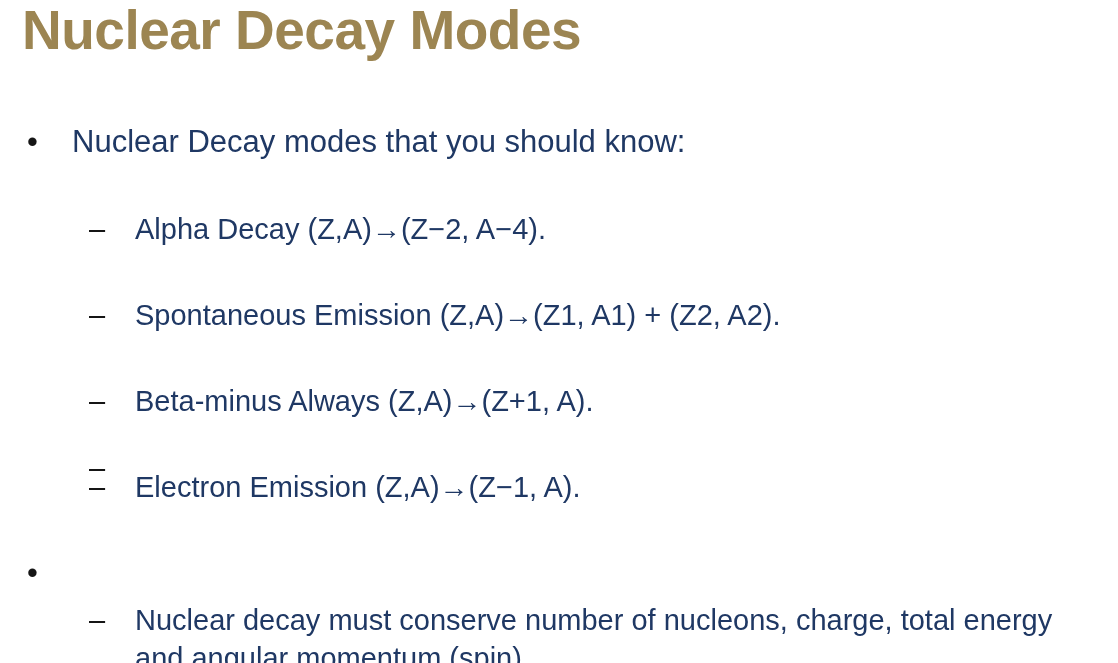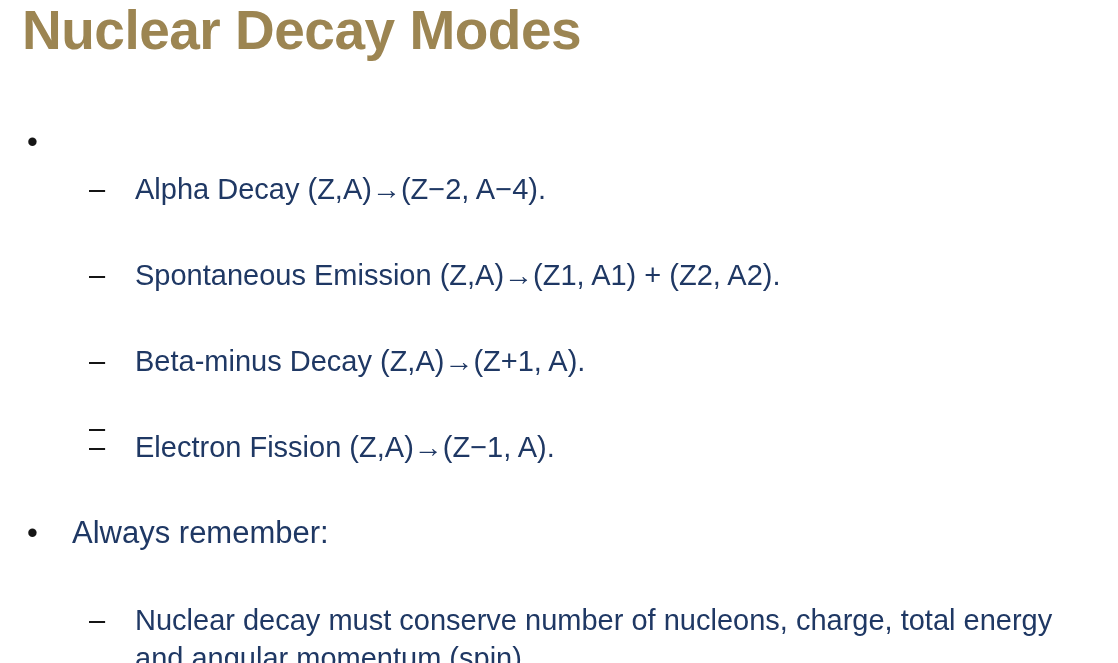--- a/index.html
+++ b/index.html
@@ -99,51 +99,51 @@
 <body>
 
 <div class="slide">
 
   <div class="slide-title">Nuclear Decay Modes</div>
 
   <div class="body-list">
 
     <div class="bullet-row lvl1">
       <span class="marker">•</span>
+      <span class="text">Nuclear Decay modes that you should know:</span>
     </div>
 
     <div class="bullet-row lvl2">
       <span class="marker">–</span>
       <span class="text">Alpha Decay (Z,A)→(Z−2, A−4).</span>
     </div>
 
     <div class="bullet-row lvl2">
       <span class="marker">–</span>
       <span class="text">Spontaneous Emission (Z,A)→(Z1, A1) + (Z2, A2).</span>
     </div>
 
     <div class="bullet-row lvl2">
       <span class="marker">–</span>
-      <span class="text">Beta-minus Decay (Z,A)→(Z+1, A).</span>
+      <span class="text">Beta-minus Always (Z,A)→(Z+1, A).</span>
     </div>
 
     <div class="bullet-row lvl2">
       <span class="marker">–</span>
     </div>
 
     <div class="bullet-row lvl2">
       <span class="marker">–</span>
-      <span class="text">Electron Fission (Z,A)→(Z−1, A).</span>
+      <span class="text">Electron Emission (Z,A)→(Z−1, A).</span>
     </div>
 
     <div class="group-gap"></div>
 
     <div class="bullet-row lvl1">
       <span class="marker">•</span>
-      <span class="text">Always remember:</span>
     </div>
 
     <div class="bullet-row lvl2 tight">
       <span class="marker">–</span>
       <span class="text">Nuclear decay must conserve number of nucleons, charge, total energy and angular momentum (spin).</span>
     </div>
 
   </div>
 </div>
 

